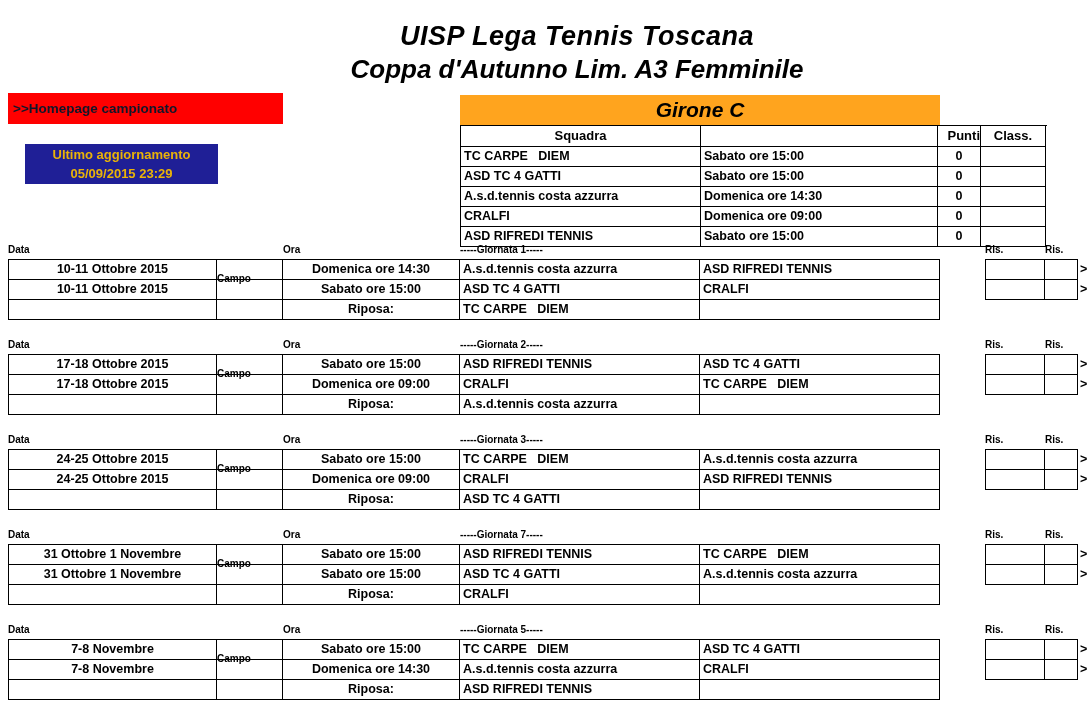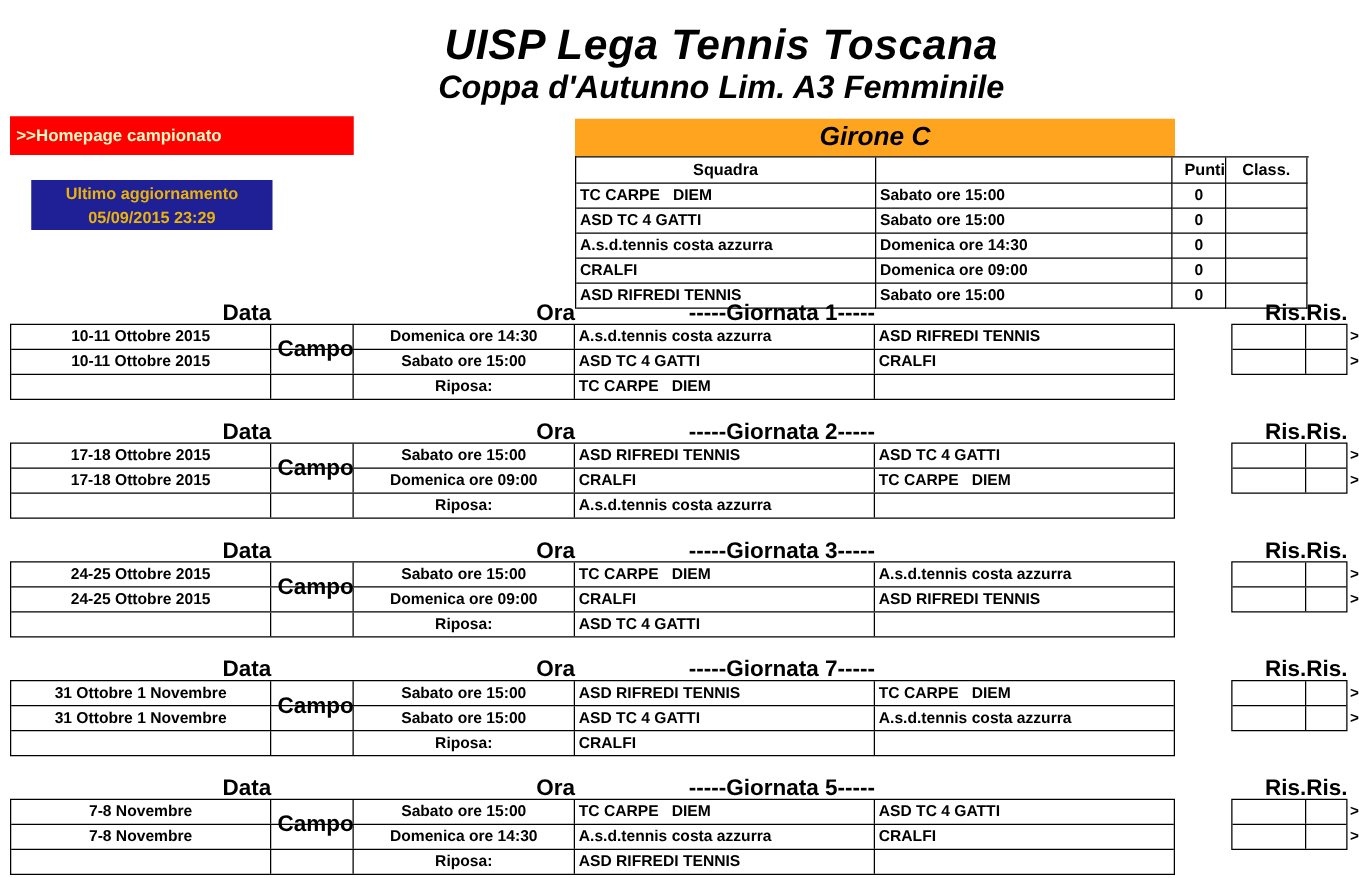--- a/index.html
+++ b/index.html
@@ -3,26 +3,26 @@
 <meta charset="utf-8">
 <style>
   html, body { margin: 0; padding: 0; background: #fff; }
   .page {
     position: relative; width: 1087px; height: 702px; overflow: hidden;
     background: #fff; color: #000;
     font-family: "Liberation Sans", sans-serif; font-weight: 700; font-size: 12.5px;
   }
   
   .titles { position: absolute; left: 77px; top: 18px; width: 1000px; text-align: center; font-style: italic; }
-  .title    { font-size: 34px; line-height: 36px; letter-spacing: .5px; }
+  .title    { font-size: 27px; line-height: 36px; letter-spacing: .5px; }
   .subtitle { font-size: 26px; line-height: 31px; }
   
   .homepage {
     position: absolute; left: 8px; top: 93px; width: 275px; height: 31px;
-    background: var(--banner_red, #f00); color: #fef9c3; font-size: 13.5px; line-height: 31px;
+    background: var(--banner_red, #f00); color: #0f172a; font-size: 13.5px; line-height: 31px;
     padding-left: 5px; box-sizing: border-box; display: block; text-decoration: none; cursor: pointer;
   }
   
   .update-box {
     position: absolute; left: 25px; top: 144px; width: 193px; height: 40px;
     background: var(--update_navy, #1f1f96); color: #eab308; text-align: center;
     font-size: 13px; line-height: 19px; padding-top: 1px; box-sizing: border-box;
   }
   
   .girone-band {
@@ -38,21 +38,21 @@
   .st-team  { width: 240px; }
   .st-time  { width: 237px; }
   .st-punti { width: 43px; text-align: center; }
   .st-class { width: 65px; text-align: center; }
   .st-head .st-team { text-align: center; }
   .st-head .st-punti { text-align: right; padding-left: 1px; }
   .tl { text-align: left; padding-left: 3px; }
   
   .rounds { position: absolute; left: 0; top: 243px; width: 1087px; }
   .round  { position: relative; height: 95px; }
-  .g-header { position: absolute; left: 8px; top: 0; display: flex; height: 16px; line-height: 14px; font-size: 18px; text-align: right; white-space: pre; }
+  .g-header { position: absolute; left: 8px; top: 0; display: flex; height: 16px; line-height: 14px; font-size: 10px; text-align: left; white-space: pre; }
   .c-data { width: 209px; } .c-campo { width: 66px; margin-top: 29px; } .c-ora { width: 177px; }
   .c-home { width: 240px; } .c-away { width: 240px; }
   .gh-spacer { width: 45px; } .c-ris1 { width: 60px; } .c-ris2 { width: 33px; }
   .g-table { position: absolute; left: 8px; top: 16px; width: 932px; box-sizing: border-box; border: 1px solid #000; }
   .g-row { display: flex; height: 20px; line-height: 19px; border-bottom: 1px solid #000; box-sizing: border-box; }
   .g-row:last-child { border-bottom: none; height: 19px; line-height: 18px; }
   .gc { box-sizing: border-box; border-right: 1px solid #000; overflow: hidden; white-space: pre; }
   .gc-data { width: 208px; text-align: center; }
   .gc-campo { width: 66px; }
   .gc-ora { width: 177px; text-align: center; }

